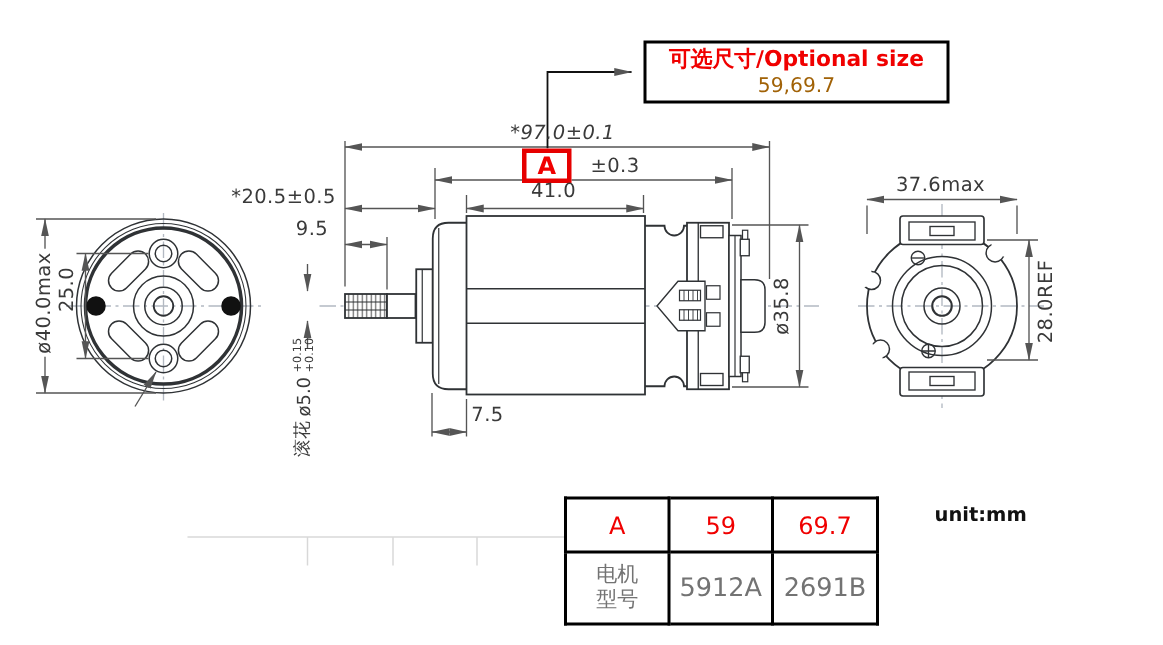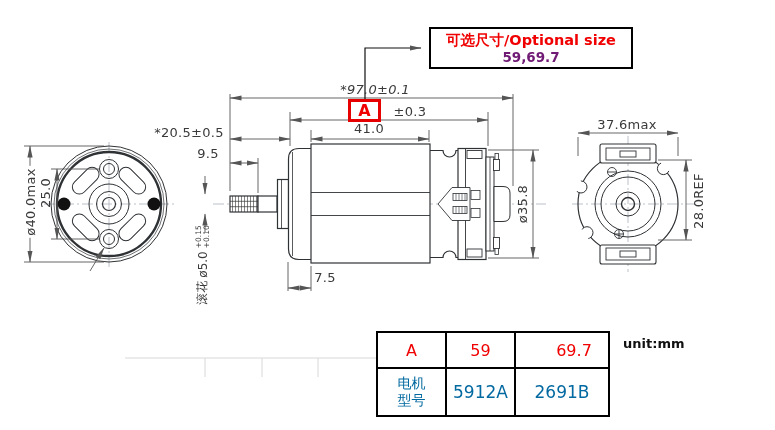--- a/index.html
+++ b/index.html
@@ -14,25 +14,25 @@
        font-size:12px;color:#3a3a3a;white-space:nowrap;
        transform:translate(-50%,-50%) rotate(-90deg);}
   .tolstack{display:inline-flex;flex-direction:column;font-size:7.5px;line-height:1.05;}
   .abox{position:absolute;left:348px;top:99px;width:33px;height:23px;box-sizing:border-box;
        border:3px solid #e60000;background:#fff;display:flex;align-items:center;justify-content:center;
        color:#f00000;font-weight:bold;font-size:16px;}
   .callout{position:absolute;left:429px;top:27px;width:204px;height:42px;box-sizing:border-box;
        border:2px solid #000;background:#fff;display:flex;flex-direction:column;
        align-items:center;justify-content:center;line-height:1.25;}
   .callout .l1{color:#f00000;font-weight:bold;font-size:14.5px;}
-  .callout .l2{color:#701a75;font-weight:bold;font-size:13.5px;}
+  .callout .l2{color:#a16207;font-weight:normal;font-size:13.5px;}
   .spec{position:absolute;left:376px;top:331px;border-collapse:collapse;table-layout:fixed;}
   .spec td{border:2px solid #000;text-align:center;vertical-align:middle;padding:0;}
   .spec .r1 td{height:34px;color:#f00000;font-size:16px;}
-  .spec .r2 td{height:46px;color:#0369a1;font-size:17px;}
+  .spec .r2 td{height:46px;color:#737373;font-size:17px;}
   .spec td.lbl{font-size:14px;line-height:1.2;}
   .unit{position:absolute;left:623px;top:336px;font-weight:bold;font-size:13px;color:#111;}
 </style>
 </head>
 <body>
 
 <div id="stage">
 
   <svg width="775" height="430" viewBox="0 0 775 430">
     <defs>
@@ -231,21 +231,21 @@
   <div class="dim rot bg" style="left:30px;top:202px;">ø40.0max</div>
   <div class="dim rot" style="left:45px;top:193px;">25.0</div>
   <div class="dim" style="left:627px;top:124px;">37.6max</div>
   <div class="dim rot" style="left:698px;top:201px;">28.0REF</div>
 
   <table class="spec">
     <tbody>
       <tr class="r1">
         <td style="width:67px;">A</td>
         <td style="width:67px;">59</td>
-        <td style="width:68px;padding-left:24px;">69.7</td>
+        <td style="width:68px;">69.7</td>
       </tr>
       <tr class="r2">
         <td class="lbl">
           <div>电机</div>
           <div>型号</div>
         </td>
         <td>5912A</td>
         <td>2691B</td>
       </tr>
     </tbody>

